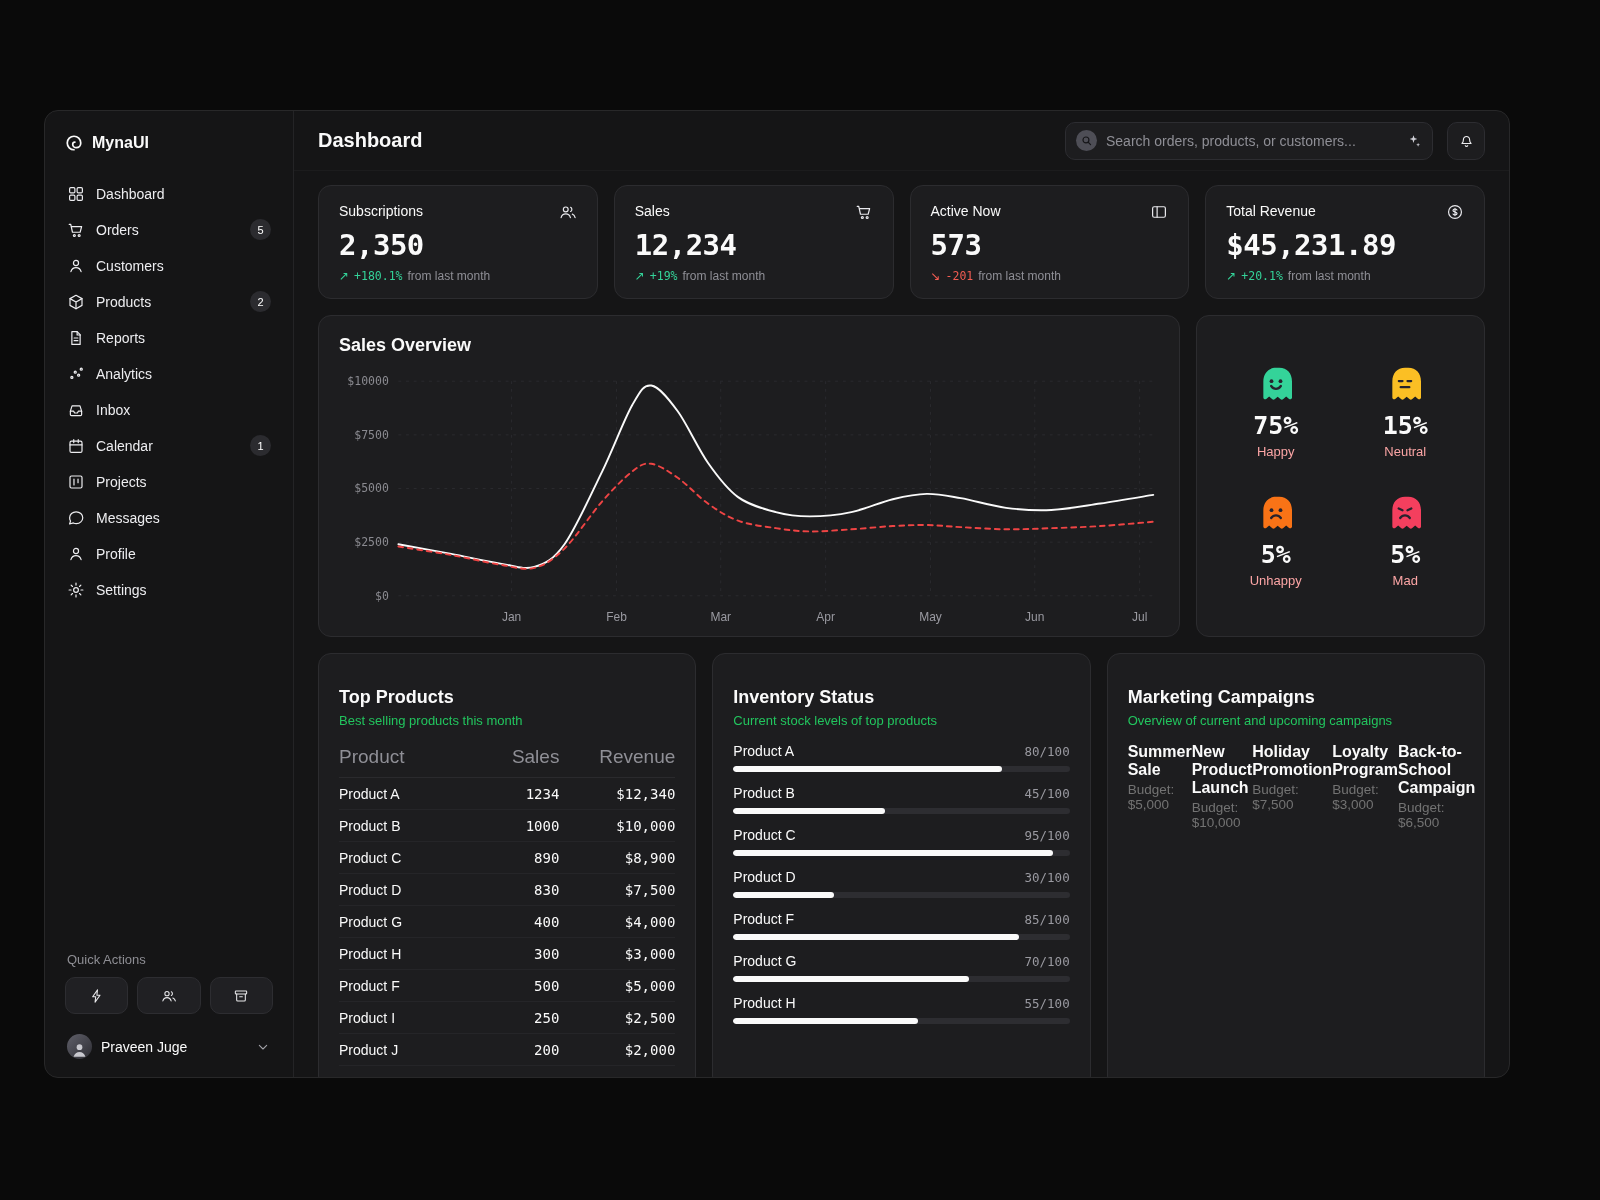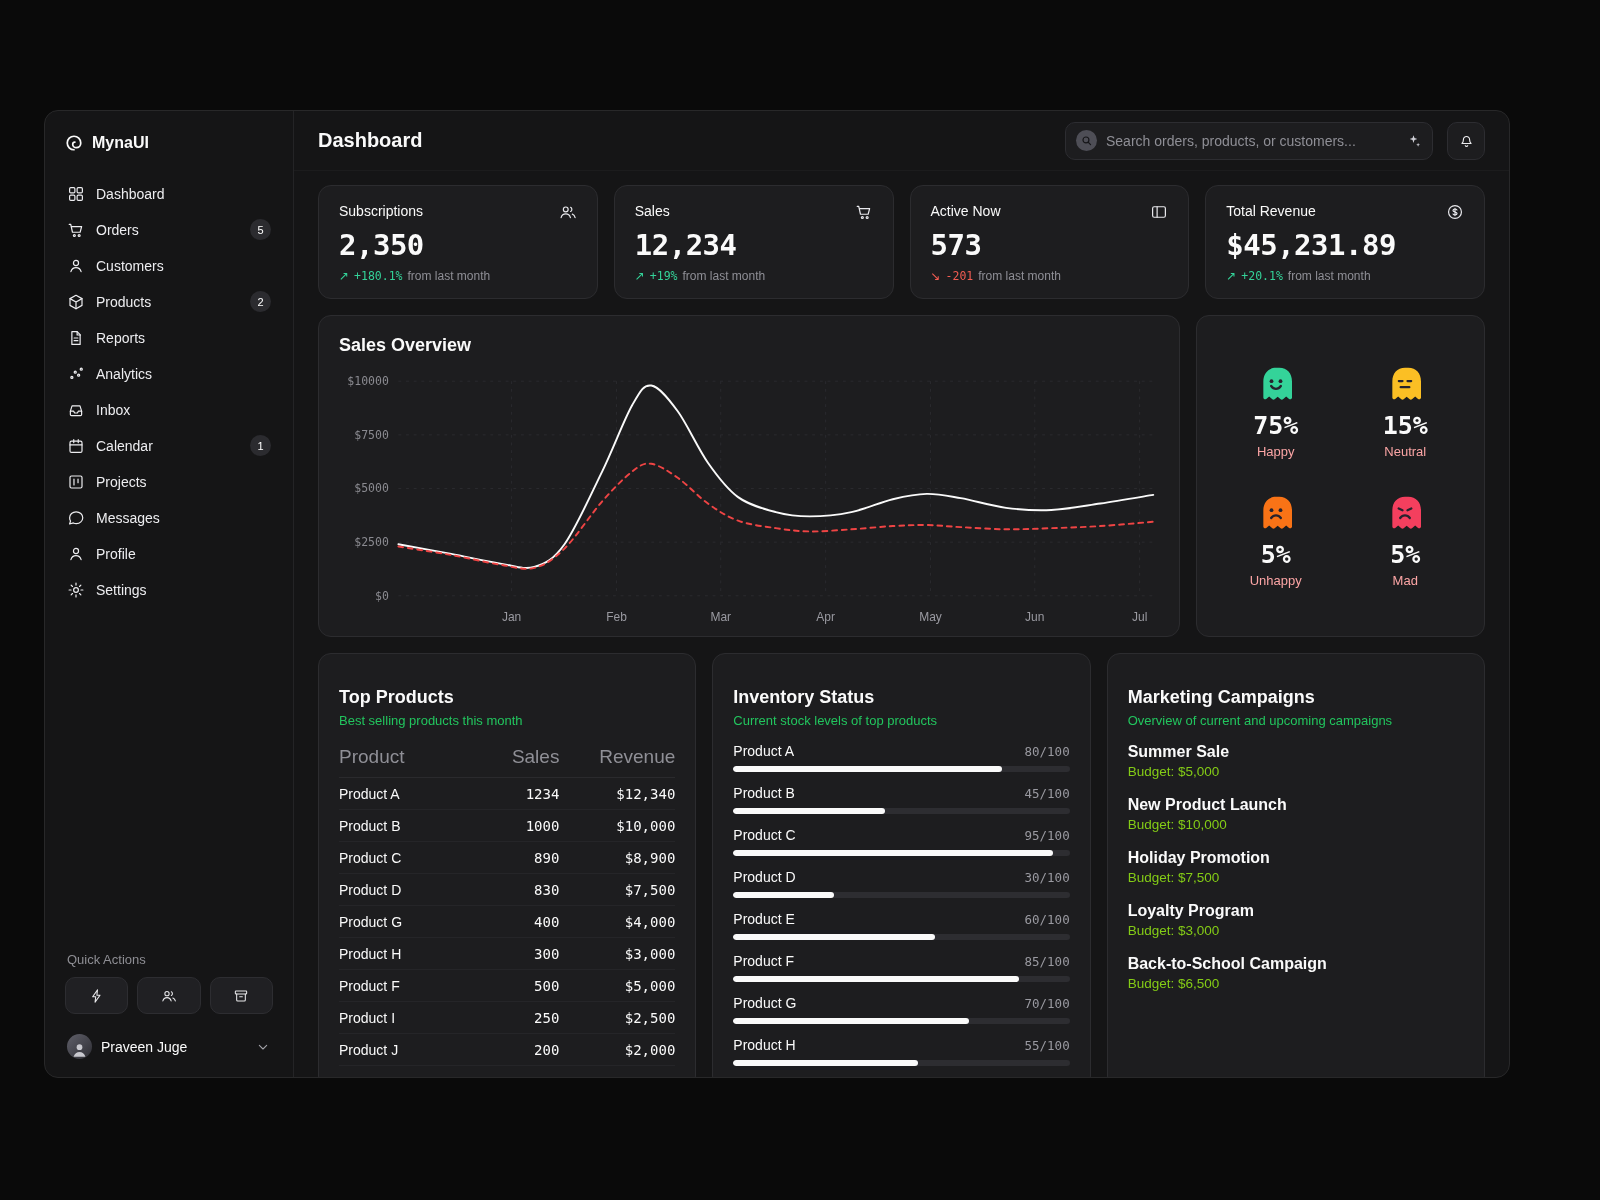--- a/index.html
+++ b/index.html
@@ -73,23 +73,23 @@
   .tp-table th:first-child{text-align:left;width:44%}
   .tp-table td{font-size:14px;padding:7.5px 0;border-bottom:1px solid #252528;text-align:right}
   .tp-table td:first-child{text-align:left}
   .tp-num{font-family:"DejaVu Sans Mono",monospace;font-size:13px}
   .inv-list{margin-top:15px;display:flex;flex-direction:column;gap:13px}
   .inv-row{display:flex;align-items:center;justify-content:space-between}
   .inv-name{font-size:14px;font-weight:500}
   .inv-val{font-family:"DejaVu Sans Mono",monospace;font-size:12.5px;color:#9a9aa1}
   .inv-track{height:6px;border-radius:3px;background:#2d2d31;margin-top:7px;overflow:hidden}
   .inv-fill{height:100%;border-radius:3px;background:#fafafa}
-  .camp-list{margin-top:15px;display:flex;flex-direction:column;gap:17px}
+  .camp-list{margin-top:15px;display:flex;flex-direction:row;}
   .camp-name{font-size:16px;font-weight:700}
-  .camp-budget{font-size:13.5px;color:#84cc16;margin-top:3px}
+  .camp-budget{font-size:13.5px;color:#737373;margin-top:3px}
 </style>
 </head>
 <body>
 
 <div class="app">
   <aside class="sidebar">
     <div class="logo-row">
       <span class="icon">
           <svg viewBox="0 0 24 24" fill="none" stroke="currentColor" stroke-width="1.6" stroke-linecap="round" stroke-linejoin="round">
             <path d="M12 21a9 9 0 1 1 9-9c0 3.6-2.5 6.3-6 6.3a4.7 4.7 0 0 1-4.7-4.7 2.9 2.9 0 0 1 2.9-2.9" stroke-width="2.3"></path>
@@ -553,29 +553,20 @@
     <div class="inv-row">
       <span class="inv-name">Product D</span>
       <span class="inv-val">30/100</span>
     </div>
     <div class="inv-track">
       <div class="inv-fill" style="width:30%"></div>
     </div>
   </div>
   <div>
     <div class="inv-row">
-      <span class="inv-name">Product E</span>
-      <span class="inv-val">60/100</span>
-    </div>
-    <div class="inv-track">
-      <div class="inv-fill" style="width:60%"></div>
-    </div>
-  </div>
-  <div>
-    <div class="inv-row">
       <span class="inv-name">Product F</span>
       <span class="inv-val">85/100</span>
     </div>
     <div class="inv-track">
       <div class="inv-fill" style="width:85%"></div>
     </div>
   </div>
   <div>
     <div class="inv-row">
       <span class="inv-name">Product G</span>

